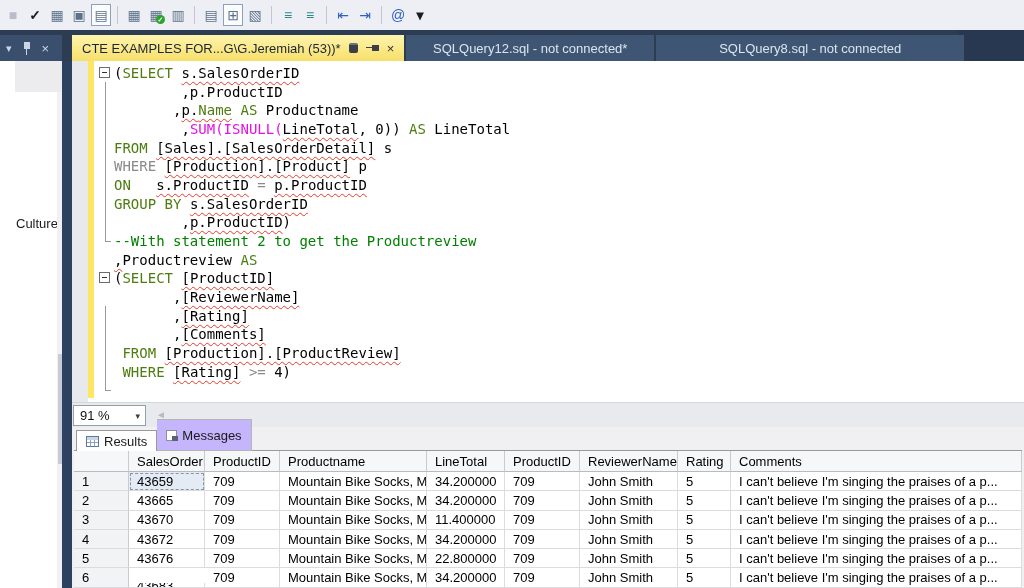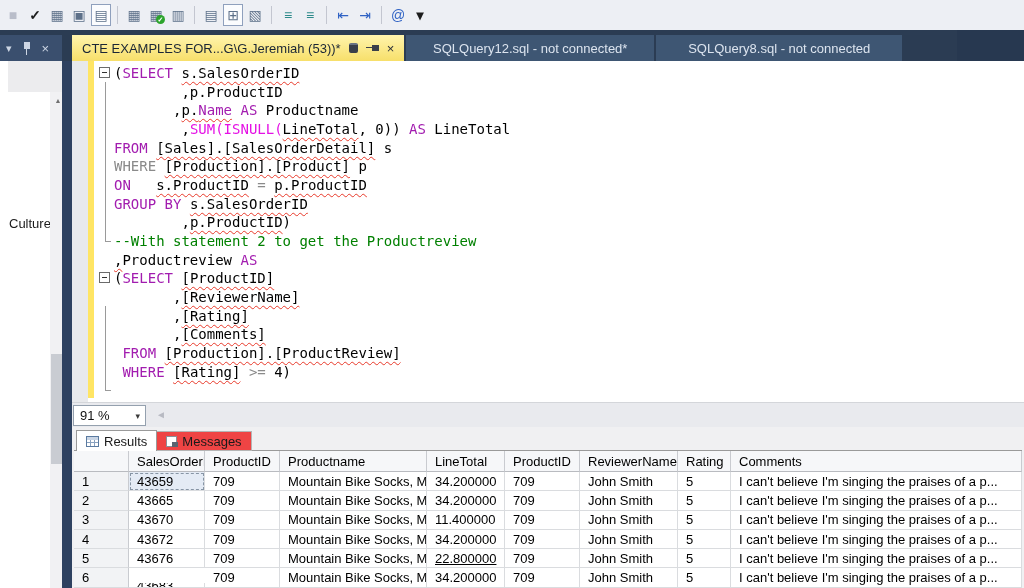--- a/index.html
+++ b/index.html
@@ -35,21 +35,21 @@
   .tab.active { background:linear-gradient(#fff4ad,#f7df6a); color:#1a2635; gap:8px; }
   .tab.inactive { background:#3e5673; color:#dce4ef; justify-content:center; }
   .db-ico { display:inline-block; width:9px; height:10px; background:#3a3f4a; border-radius:2px;
     border-top:2px solid #6a7382; }
   .pinh { display:inline-block; width:13px; height:8px; position:relative; }
   .pinh i { position:absolute; right:0; top:1px; width:7px; height:6px; background:#3a3f4a; }
   .pinh b { position:absolute; left:0; top:3px; width:6px; height:1px; background:#3a3f4a; }
   .tab .x { font-size:13px; color:#2a2f38; }
 
   
-  #left-pane { position:absolute; left:8px; top:61px; width:62px; height:527px; background:#fff; overflow:hidden; }
+  #left-pane { position:absolute; left:15px; top:61px; width:62px; height:527px; background:#fff; overflow:hidden; }
   #lp-band { position:absolute; left:0; top:0; width:62px; height:31px; background:#ececee; }
   #lp-culture { position:absolute; left:1px; top:155px; font-size:13px; color:#1a1a1a; white-space:nowrap; }
   #lp-scroll { position:absolute; left:42px; top:31px; width:16px; bottom:0; background:#f1f1f3; }
   #lp-up { position:absolute; left:0; top:0; width:16px; height:17px; color:#707070; font-size:7px;
     display:flex; align-items:center; justify-content:center; }
   #lp-thumb { position:absolute; left:1px; top:262px; width:14px; height:110px; background:#c9ccd2; }
   #vsep { position:absolute; left:62px; top:61px; width:10px; height:527px; background:#2e4160; }
 
   
   #editor { position:absolute; left:72px; top:61px; width:952px; height:341px; background:#fff; overflow:hidden; }
@@ -60,39 +60,39 @@
   #outline2 { top:245px; height:85px; }
   #code { position:absolute; left:0; top:3px; width:952px; }
   .cl { position:relative; height:18.66px; padding-left:42px; white-space:pre;
     font-family:"DejaVu Sans Mono",monospace; font-size:14px; line-height:18.66px; }
   .cl span { position:relative; z-index:2; }
   .fold { position:absolute; left:27px; top:3px; width:11px; height:11px; background:#fff;
     border:1px solid #6b6b6b; z-index:3; }
   .fold::before { content:""; position:absolute; left:2px; top:4px; width:5px; height:1px; background:#333; }
   .curbox { position:absolute; left:24px; right:1px; top:0; bottom:1px; background:#fefefe;
     border:1px solid #b5bac3; z-index:1; }
-  .k { color:#a21caf; } .f { color:#e511e5; } .c { color:#008000; } .g { color:#8a8a8a; } .p { color:#000; }
+  .k { color:#4d7c0f; } .f { color:#e511e5; } .c { color:#008000; } .g { color:#8a8a8a; } .p { color:#000; }
   .sq { text-decoration:underline; text-decoration-style:wavy; text-decoration-color:#e8392a;
     text-decoration-thickness:1px; text-underline-offset:3px; text-decoration-skip-ink:none; }
   .caret { display:inline-block; width:1px; height:14px; background:#000; vertical-align:-2px; }
 
   
   #zoombar { position:absolute; left:72px; top:402px; width:952px; height:25px; background:#e9eaee;
     border-top:1px solid #d4d6da; }
   #zoom-dd { position:absolute; left:1px; top:2px; width:73px; height:21px; background:#fff;
     border:1px solid #94a0ae; font-size:13px; color:#111; display:flex; align-items:center; padding-left:6px; }
   #zoom-dd .dd { position:absolute; right:5px; top:5px; font-size:9px; color:#3a3a3a; }
   #hsb-left { position:absolute; left:84px; top:6px; font-size:10px; color:#b8bac2; }
 
   
   #results { position:absolute; left:72px; top:427px; width:952px; height:161px; background:#f0f0f2; }
   #rtabs { position:absolute; left:4px; top:2px; height:22px; display:flex; align-items:flex-end; z-index:3; }
   .rtab { height:21px; display:flex; align-items:center; gap:5px; padding:0 9px; font-size:13px; color:#1a1a1a; }
   .rtab.active { background:#fff; border:1px solid #9a9a9a; border-bottom:none; }
-  .rtab.inactive { background:#ef4444; border:1px solid #b5b5b5; border-left:none; height:20px; }
+  .rtab.inactive { background:#c4b5fd; border:1px solid #b5b5b5; border-left:none; height:32px; }
   .rg-ico { width:13px; height:11px; border:1px solid #5a7aa0; background:
     linear-gradient(#c9d5e5 0 3px, rgba(0,0,0,0) 3px),
     repeating-linear-gradient(90deg, rgba(0,0,0,0) 0 3px, #8aa2c0 3px 4px),
     repeating-linear-gradient(0deg, rgba(0,0,0,0) 0 3px, #8aa2c0 3px 4px); }
   .msg-ico { width:11px; height:11px; border:1px solid #8a8f98; background:#fff; position:relative; }
   .msg-ico::after { content:""; position:absolute; right:-2px; bottom:-1px; width:6px; height:5px; background:#5a6470; }
   #grid { position:absolute; left:2px; top:23px; width:948px; height:138px; background:#fff;
     border-top:1px solid #9a9a9a; overflow:hidden; font-size:13px; }
   .grow { display:flex; }
   .gc { flex:none; overflow:hidden; white-space:nowrap; padding-left:8px; display:flex; align-items:center;
@@ -145,21 +145,21 @@
       <span class="db-ico"></span>
       <span class="pinh">
           <i></i>
           <b></b>
         </span>
       <span class="x">×</span>
     </div>
     <div class="tab inactive" style="width:248px;">
       <span>SQLQuery12.sql - not connected*</span>
     </div>
-    <div class="tab inactive" style="width:246px;">
+    <div class="tab inactive" style="width:308px;">
       <span>SQLQuery8.sql - not connected</span>
     </div>
   </div>
 </div>
 
 <div id="left-pane">
   <div id="lp-band"></div>
   <div id="lp-culture">Culture</div>
   <div id="lp-scroll">
     <div id="lp-up">▲</div>
@@ -267,21 +267,21 @@
         <div class="gc " style="width: 75px;">709</div>
         <div class="gc " style="width: 98px;">John Smith</div>
         <div class="gc " style="width: 53px;">5</div>
         <div class="gc " style="width: 291px;">I can't believe I'm singing the praises of a p...</div>
       </div>
       <div class="grow" style="height: 19.3px;">
         <div class="gc grh" style="width: 55px;">5</div>
         <div class="gc " style="width: 76px;">43676</div>
         <div class="gc " style="width: 75px;">709</div>
         <div class="gc " style="width: 147px;">Mountain Bike Socks, M</div>
-        <div class="gc " style="width: 78px; text-decoration: underline;">22.800000</div>
+        <div class="gc " style="width: 78px;">22.800000</div>
         <div class="gc " style="width: 75px;">709</div>
         <div class="gc " style="width: 98px;">John Smith</div>
         <div class="gc " style="width: 53px;">5</div>
         <div class="gc " style="width: 291px;">I can't believe I'm singing the praises of a p...</div>
       </div>
       <div class="grow" style="height: 19.3px;">
         <div class="gc grh" style="width: 55px;">6</div>
         <div class="gc " style="width: 76px; margin-top: 15px;">43683</div>
         <div class="gc " style="width: 75px;">709</div>
         <div class="gc " style="width: 147px;">Mountain Bike Socks, M</div>

